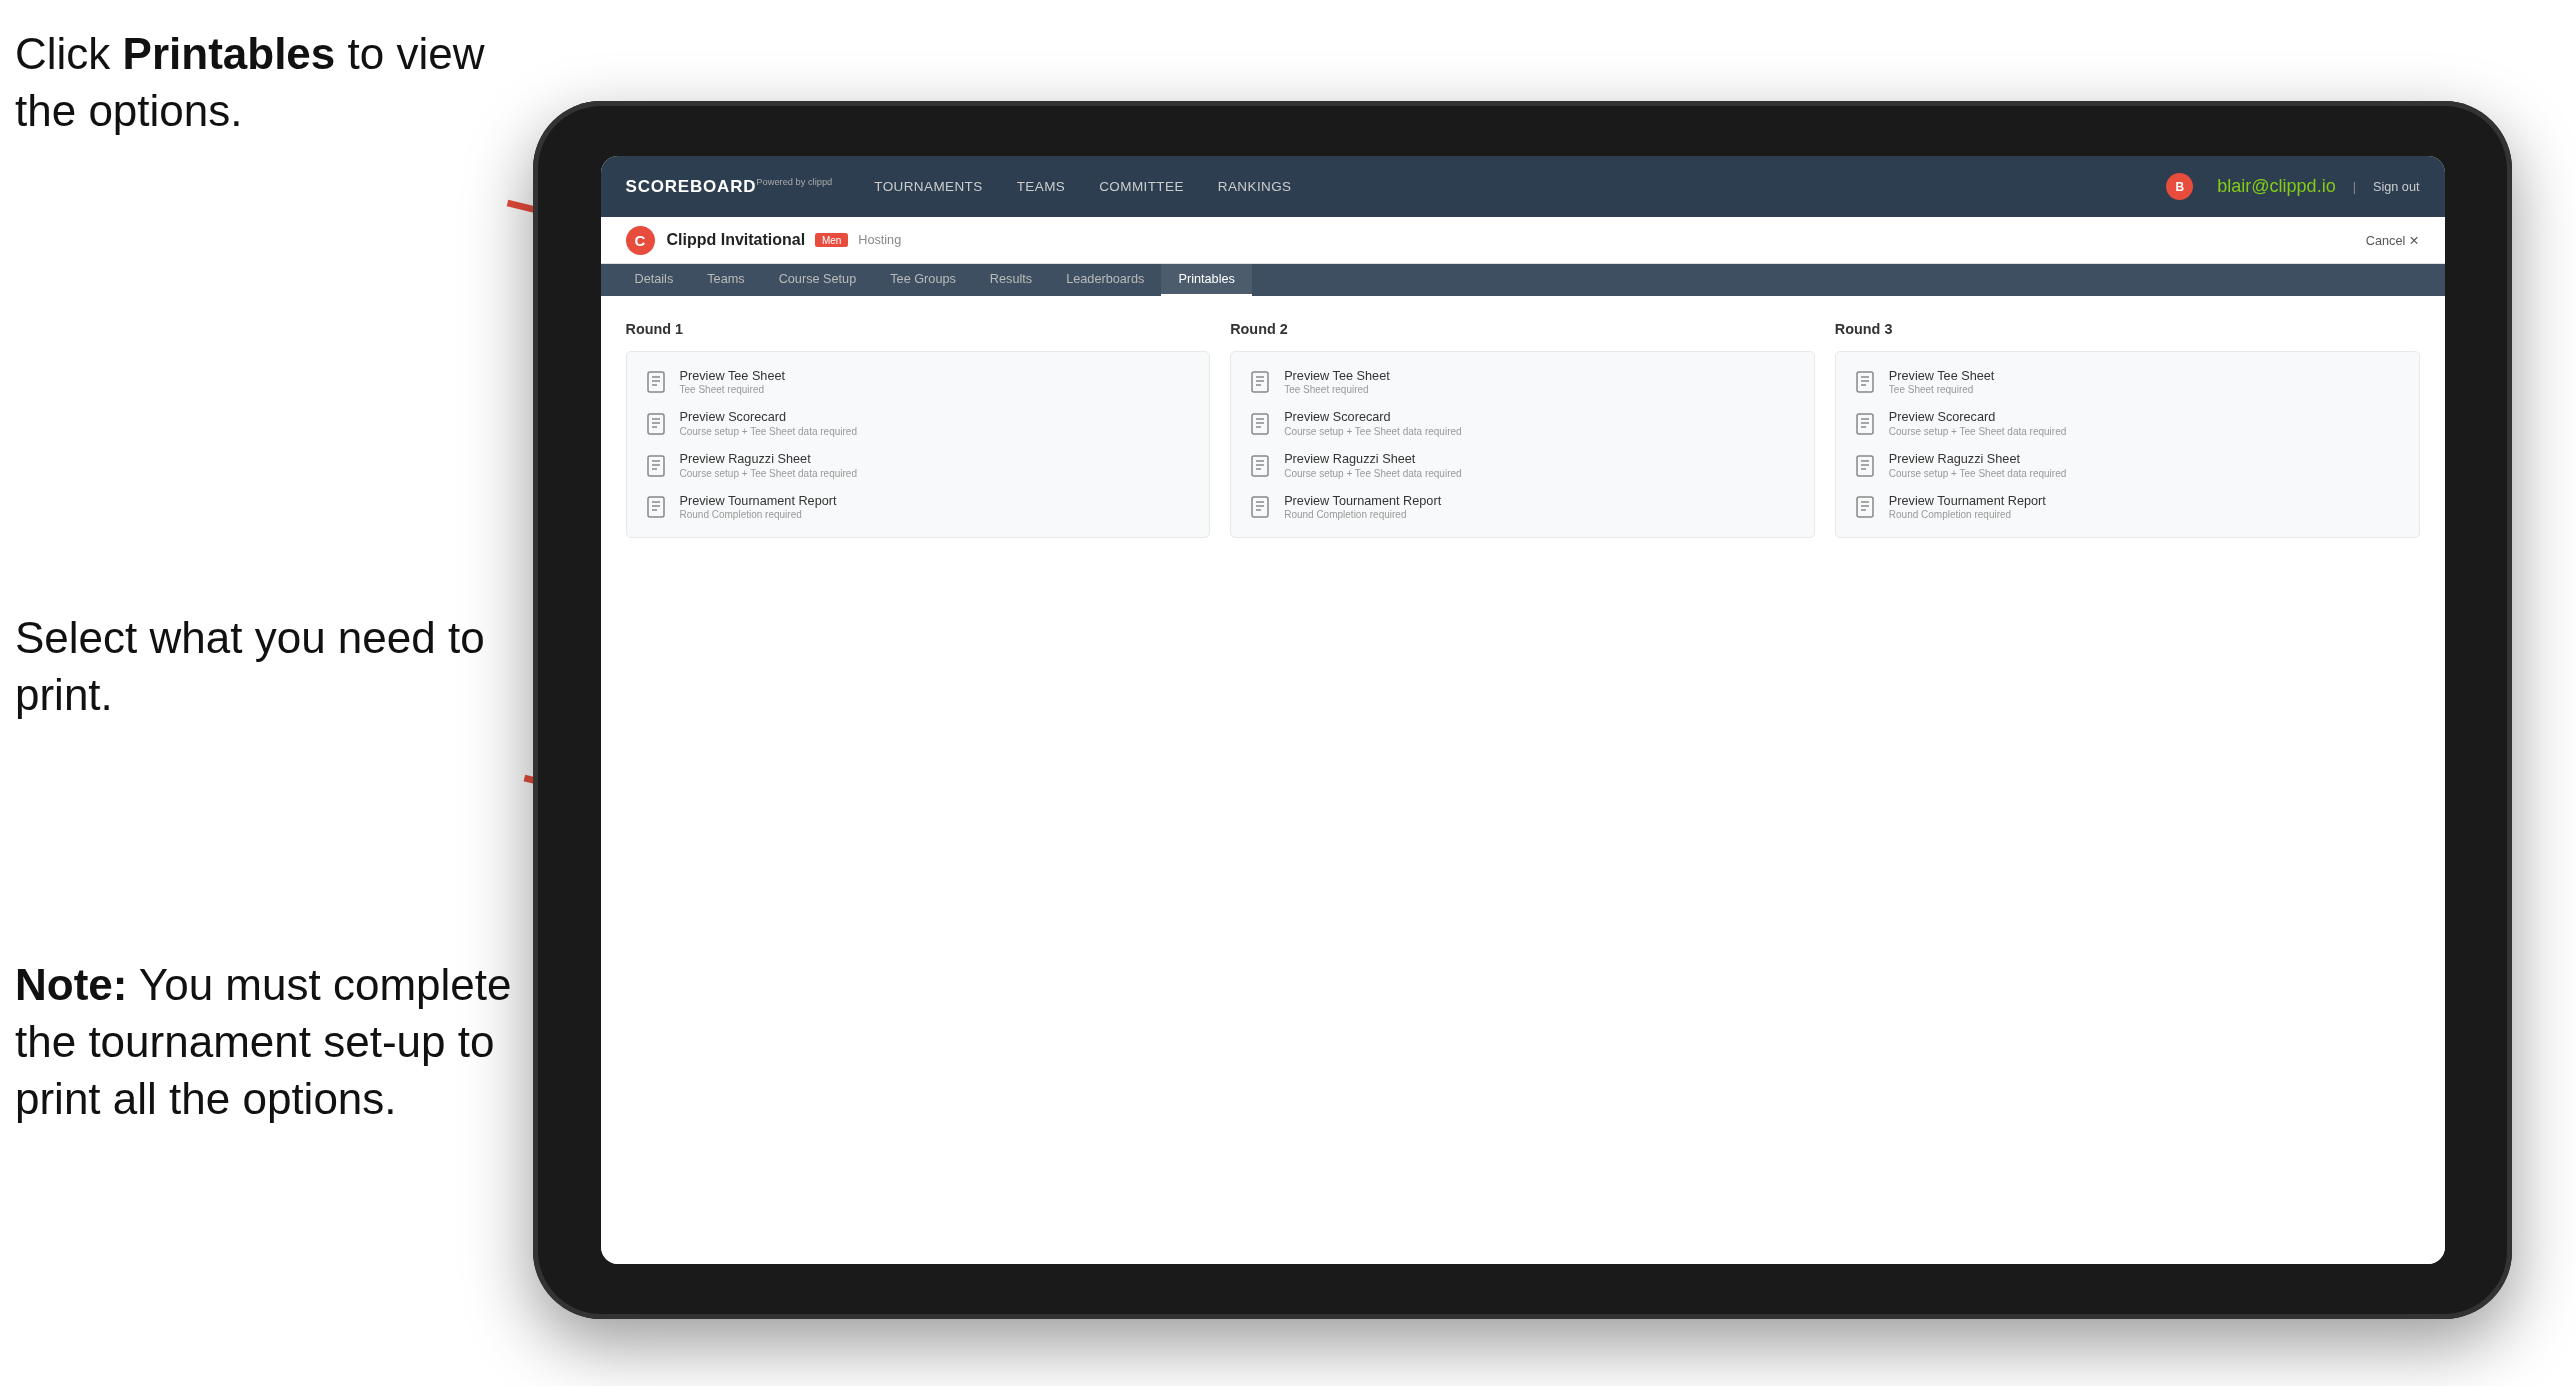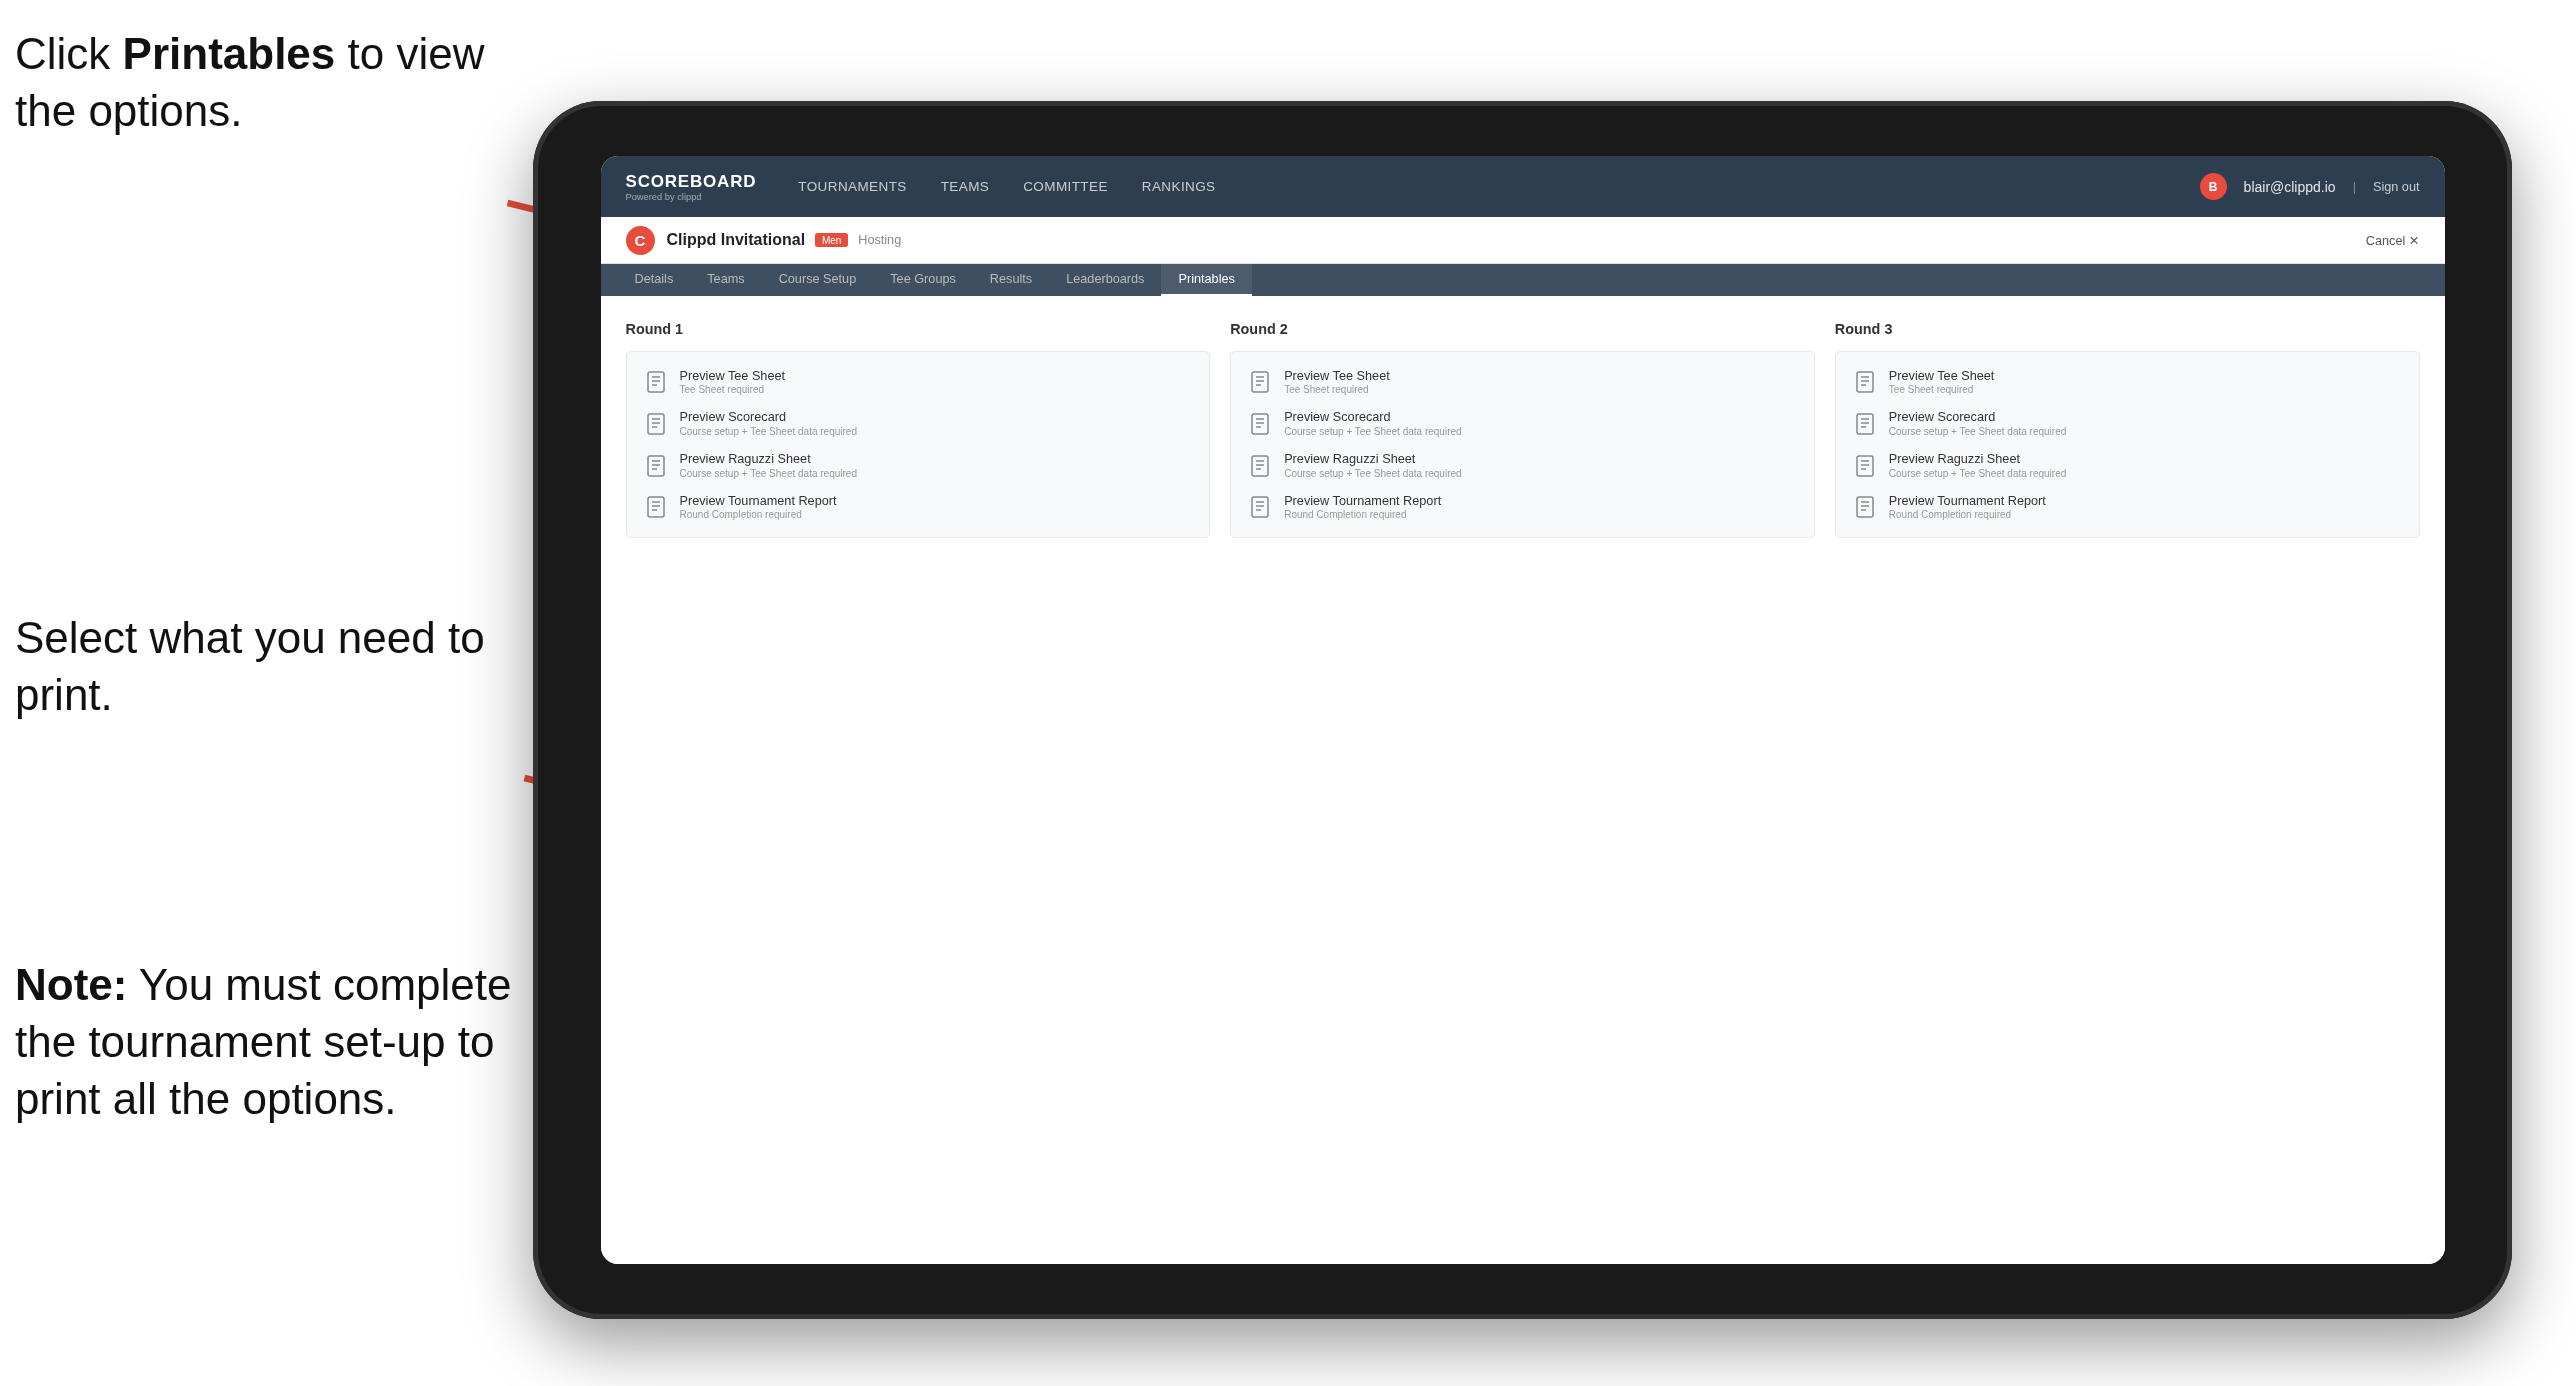--- a/index.html
+++ b/index.html
@@ -67,21 +67,20 @@
       background: #2c3e50;
       height: 61px;
       display: flex;
       align-items: center;
       padding: 0 25px;
       flex-shrink: 0;
     }
 
     .scoreboard-logo {
       display: flex;
-      flex-direction: column;
       margin-right: 42px;
     }
     .scoreboard-logo .logo-title {
       color: #fff;
       font-size: 17px;
       font-weight: 800;
       letter-spacing: 0.8px;
     }
     .scoreboard-logo .logo-sub {
       color: #aaa;
@@ -115,22 +114,23 @@
       background: #e74c3c;
       border-radius: 50%;
       display: flex;
       align-items: center;
       justify-content: center;
       color: #fff;
       font-size: 12px;
       font-weight: 700;
     }
     .user-info {
-      color: #e5e5e5;
-      font-size: 14px;
+      color: #84cc16;
+      font-size: 18px;
+      margin-left: 7px;
     }
     .sign-out {
       color: #ccc;
       font-size: 12.7px;
       cursor: pointer;
     }
 
     
     .sub-header {
       background: #fff;

